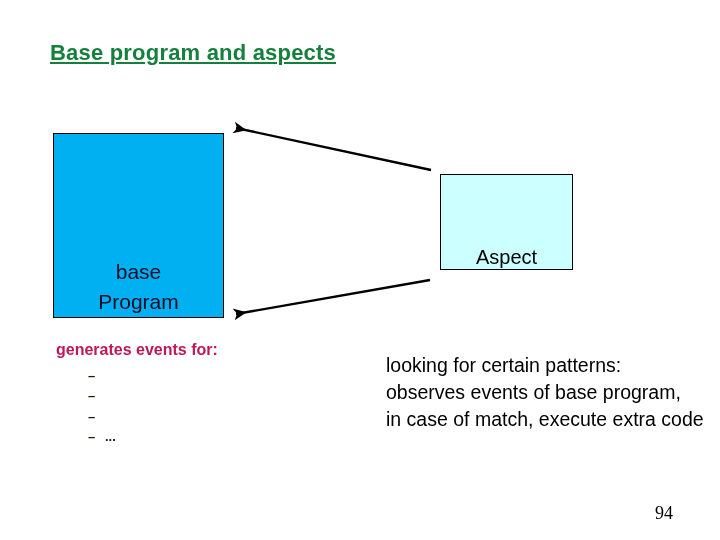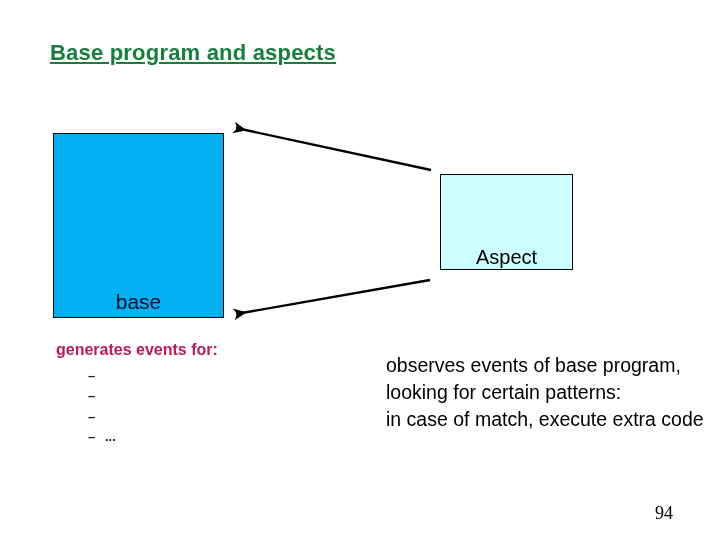--- a/index.html
+++ b/index.html
@@ -118,20 +118,21 @@
 </head>
 <body>
 
 <div class="slide">
 
   <h1 class="slide-title">Base program and aspects</h1>
 
   <div class="box base-box">
     <div>
       <div>base</div>
+      <div>Program</div>
     </div>
   </div>
 
   <div class="box aspect-box">
     <span>Aspect</span>
   </div>
 
   <svg class="arrows" viewBox="0 0 720 540" xmlns="http://www.w3.org/2000/svg">
     <defs>
       <marker id="arrowhead" markerWidth="6" markerHeight="6" refX="4.5" refY="2.5" orient="auto" markerUnits="strokeWidth">
@@ -155,20 +156,20 @@
         <span class="bullet-dash">–</span>
       </li>
       <li>
         <span class="bullet-dash">–</span>
         <span>...</span>
       </li>
     </ul>
   </div>
 
   <div class="observes-section">
+    <div>looking for certain patterns:</div>
     <div>observes events of base program,</div>
-    <div>looking for certain patterns:</div>
     <div>in case of match, execute extra code</div>
   </div>
 
   <div class="page-number">94</div>
 
 </div>
 
 </body></html>

